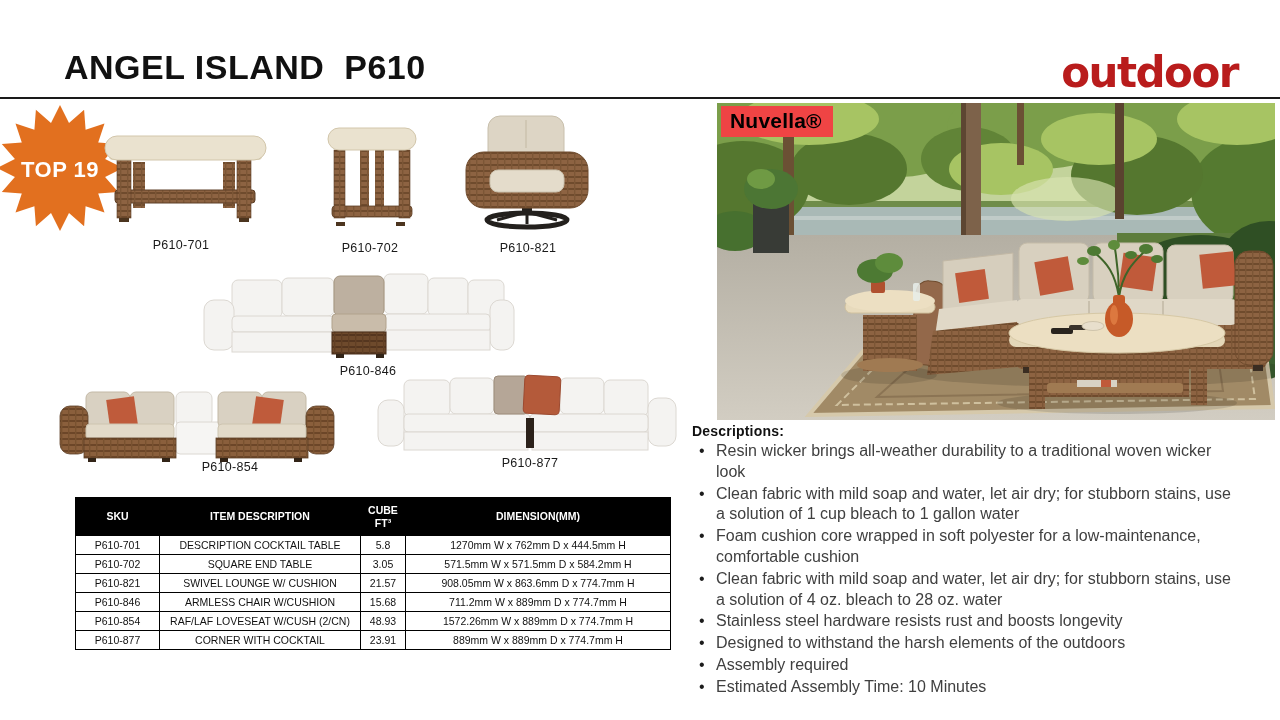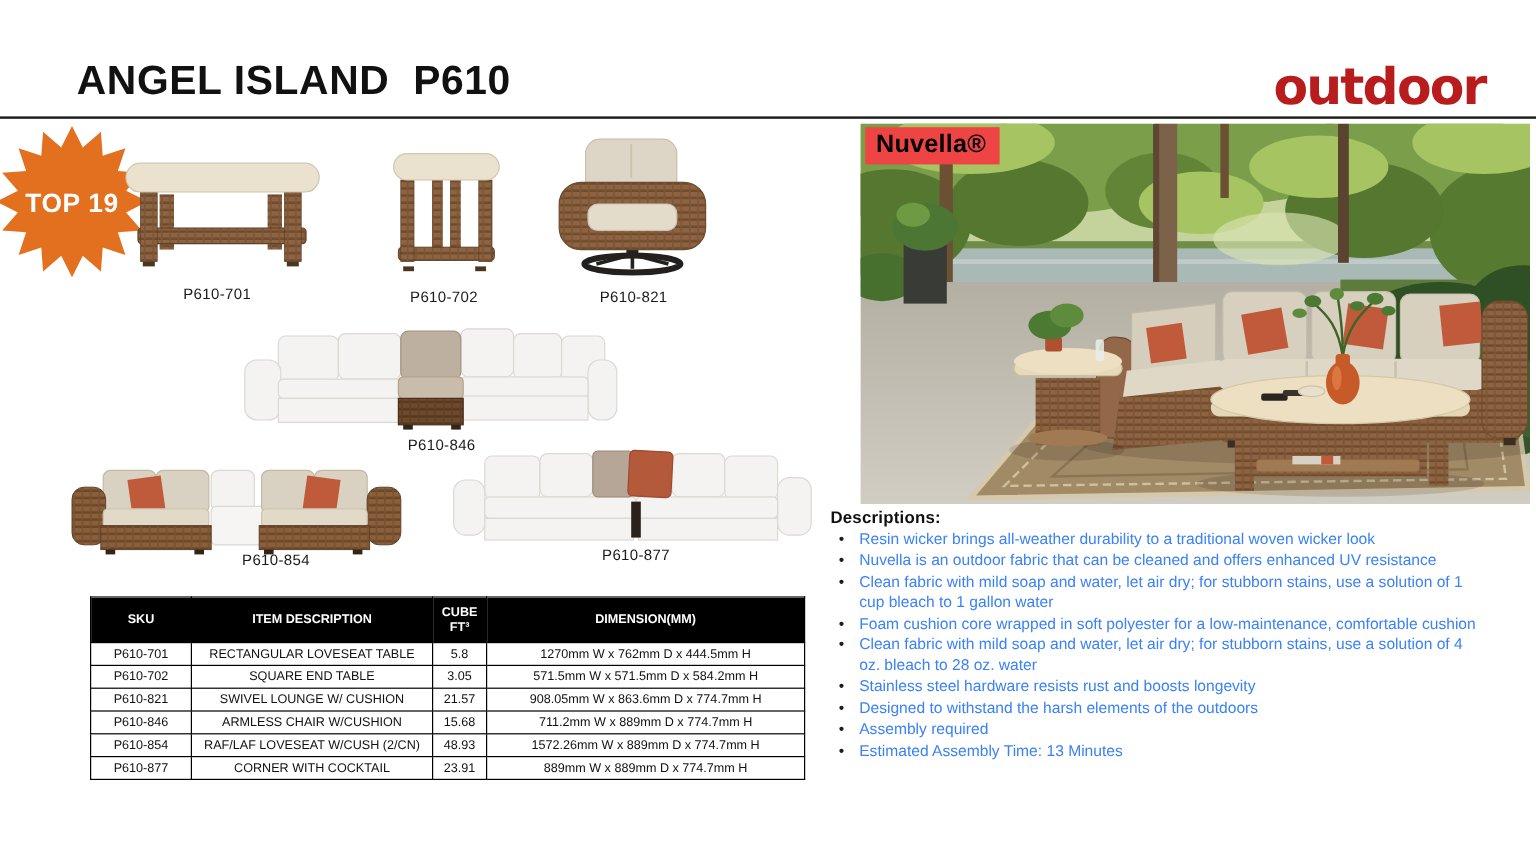--- a/index.html
+++ b/index.html
@@ -24,21 +24,21 @@
   .spec th, .spec td { border:1.6px solid #000; text-align:center; vertical-align:middle; overflow:hidden; white-space:nowrap; }
   .spec th { background:#000; color:#fff; font-size:10.5px; font-weight:bold; height:38px; line-height:1.15; white-space:normal; }
   .spec td { font-size:10.5px; color:#111; height:19px; }
 
   
   .photo { position:absolute; left:717px; top:103px; width:558px; height:317px; overflow:hidden; }
   .nuvella { position:absolute; left:721px; top:106px; background:#ef4444; color:#000; font-size:21px; font-weight:bold; padding:3px 11px 4px 9px; letter-spacing:.2px; }
   .descs { position:absolute; left:692px; top:423px; width:540px; }
   .descs h3 { font-size:14px; font-weight:bold; color:#111; margin-bottom:2px; letter-spacing:.2px; }
   .descs ul { list-style:none; }
-  .descs li { position:relative; padding-left:24px; font-size:13px; line-height:1.3; color:#3b82f6; margin-bottom:1px; }
+  .descs li { position:relative; padding-left:24px; font-size:16px; line-height:1.3; color:#404040; margin-bottom:1px; }
   .descs li::before { content:"\2022"; position:absolute; left:7px; top:0; color:#1c1c1c; }
 </style>
 </head>
 <body>
 
 <div class="page">
 
   <div class="title">ANGEL ISLAND  P610</div>
   <div class="brand">outdoor</div>
   <div class="rule"></div>
@@ -211,21 +211,21 @@
       <tr>
         <th>SKU</th>
         <th>ITEM DESCRIPTION</th>
         <th>CUBE FT³</th>
         <th>DIMENSION(MM)</th>
       </tr>
     </thead>
     <tbody>
       <tr>
         <td>P610-701</td>
-        <td>RECTANGULAR LOVESEAT TABLE</td>
+        <td>DESCRIPTION COCKTAIL TABLE</td>
         <td>5.8</td>
         <td>1270mm W x 762mm D x 444.5mm H</td>
       </tr>
       <tr>
         <td>P610-702</td>
         <td>SQUARE END TABLE</td>
         <td>3.05</td>
         <td>571.5mm W x 571.5mm D x 584.2mm H</td>
       </tr>
       <tr>
@@ -371,24 +371,23 @@
         <ellipse cx="376" cy="223" rx="11" ry="4.5" fill="#e8dfcc" stroke="#cfc4ab"></ellipse>
       </g>
     </svg>
   </div>
   <div class="nuvella">Nuvella®</div>
 
   <div class="descs">
     <h3>Descriptions:</h3>
     <ul>
       <li>Resin wicker brings all-weather durability to a traditional woven wicker look</li>
-      <li>Nuvella is an outdoor fabric that can be cleaned and offers enhanced UV resistance</li>
       <li>Clean fabric with mild soap and water, let air dry; for stubborn stains, use a solution of 1 cup bleach to 1 gallon water</li>
       <li>Foam cushion core wrapped in soft polyester for a low-maintenance, comfortable cushion</li>
       <li>Clean fabric with mild soap and water, let air dry; for stubborn stains, use a solution of 4 oz. bleach to 28 oz. water</li>
       <li>Stainless steel hardware resists rust and boosts longevity</li>
       <li>Designed to withstand the harsh elements of the outdoors</li>
       <li>Assembly required</li>
-      <li>Estimated Assembly Time: 13 Minutes</li>
+      <li>Estimated Assembly Time: 10 Minutes</li>
     </ul>
   </div>
 
 </div>
 
 </body></html>

